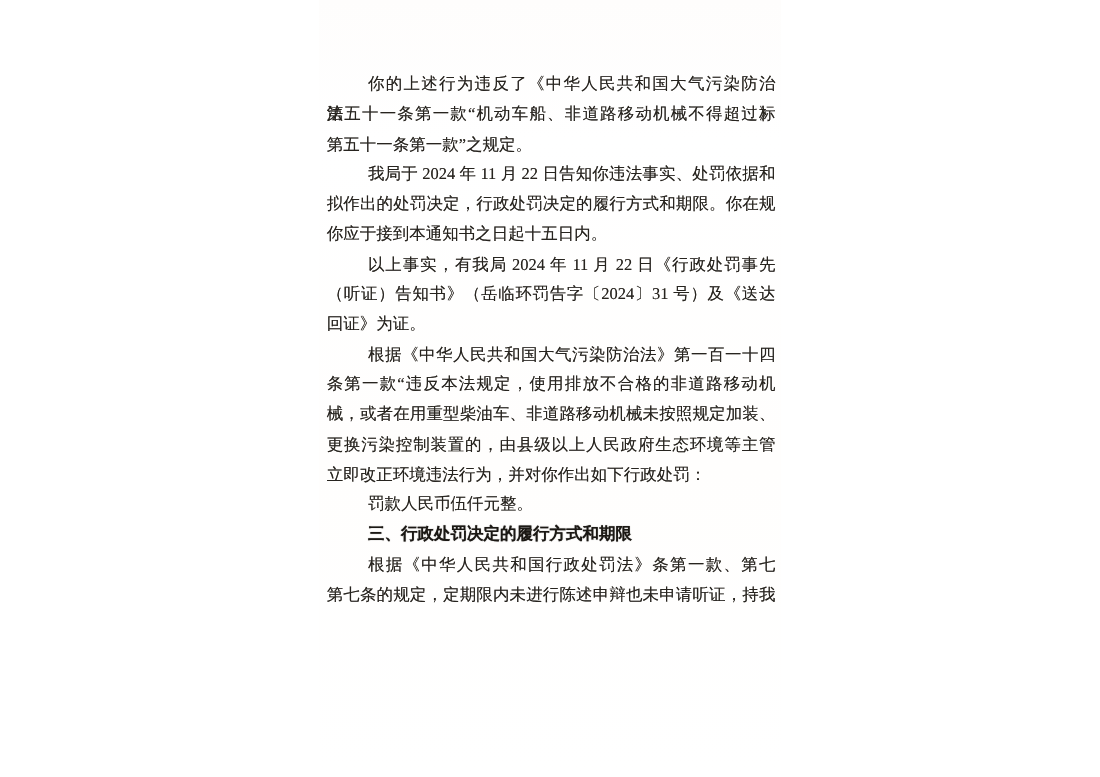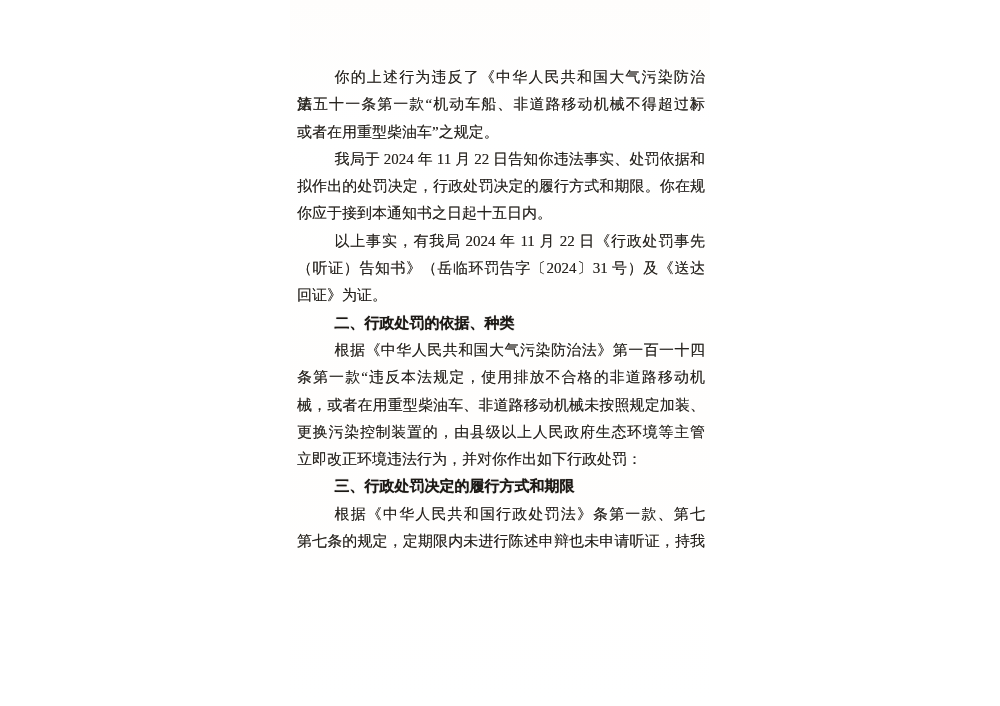--- a/index.html
+++ b/index.html
@@ -58,30 +58,30 @@
   }
 </style>
 </head>
 <body>
 
 <div class="canvas">
   <div class="scan-area"></div>
   <div class="doc">
       <div class="line indent justify">你的上述行为违反了《中华人民共和国大气污染防治法》</div>
       <div class="line justify">第五十一条第一款“机动车船、非道路移动机械不得超过标</div>
-      <div class="line">或者在用重型柴油车”之规定。</div>
+      <div class="line">第五十一条第一款”之规定。</div>
       <div class="line indent justify">我局于 2024 年 11 月 22 日告知你违法事实、处罚依据和</div>
       <div class="line justify">拟作出的处罚决定，行政处罚决定的履行方式和期限。你在规</div>
       <div class="line">你应于接到本通知书之日起十五日内。</div>
       <div class="line indent justify">以上事实，有我局 2024 年 11 月 22 日《行政处罚事先</div>
       <div class="line justify">（听证）告知书》（岳临环罚告字〔2024〕31 号）及《送达</div>
       <div class="line">回证》为证。</div>
-      <div class="line indent bold">二、行政处罚的依据、种类</div>
       <div class="line indent justify">根据《中华人民共和国大气污染防治法》第一百一十四</div>
       <div class="line justify">条第一款“违反本法规定，使用排放不合格的非道路移动机</div>
       <div class="line justify">械，或者在用重型柴油车、非道路移动机械未按照规定加装、</div>
       <div class="line justify">更换污染控制装置的，由县级以上人民政府生态环境等主管</div>
       <div class="line">立即改正环境违法行为，并对你作出如下行政处罚：</div>
+      <div class="line indent">罚款人民币伍仟元整。</div>
       <div class="line indent bold">三、行政处罚决定的履行方式和期限</div>
       <div class="line indent justify">根据《中华人民共和国行政处罚法》条第一款、第七</div>
       <div class="line justify">第七条的规定，定期限内未进行陈述申辩也未申请听证，持我</div>
     </div>
 </div>
 
 </body></html>

